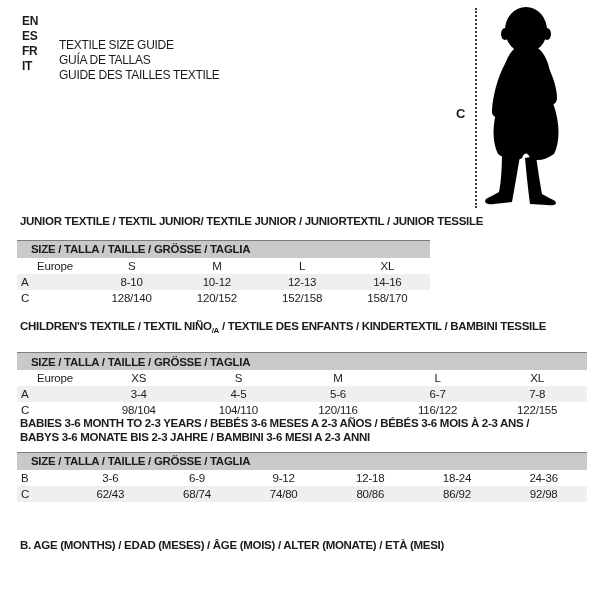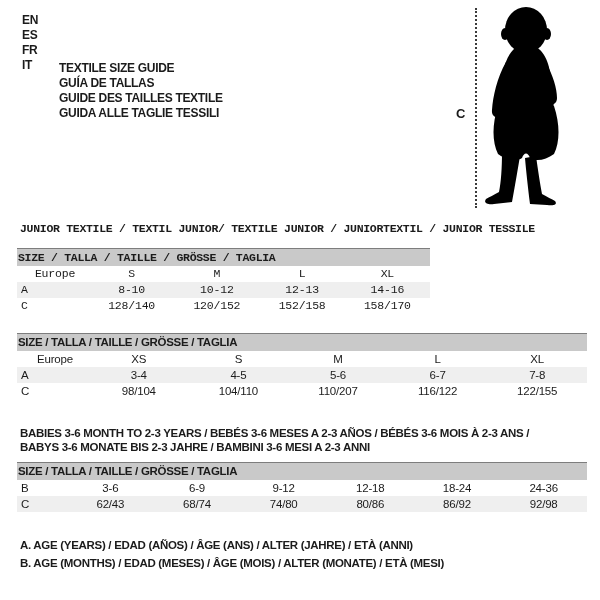--- a/index.html
+++ b/index.html
@@ -2,49 +2,49 @@
 <html><head>
 <meta charset="utf-8">
 <style>
   * { margin:0; padding:0; box-sizing:border-box; }
   html,body { width:600px; height:600px; background:#fff; }
   body { font-family:"Liberation Sans", sans-serif; color:#1b1b1b; }
   .page { position:relative; width:600px; height:600px; overflow:hidden; background:#fff; }
 
   
   .lang-block { position:absolute; left:22px; top:13px; }
-  .lang-row { display:flex; height:15px; align-items:flex-start; }
+  .lang-row { display:flex; height:15px; align-items:center; }
   .lang-code { width:37px; font-weight:bold; font-size:12px; letter-spacing:-0.3px; }
-  .lang-text { font-weight:bold; font-size:12px; letter-spacing:-0.3px; white-space:nowrap;margin-top:48px; }
+  .lang-text { font-weight:normal; font-size:12px; letter-spacing:-0.3px; white-space:nowrap;margin-top:48px; }
 
   
   .measure-line { position:absolute; left:475px; top:8px; height:200px; width:0;
                   border-left:2px dotted #3a3a3a; }
   .measure-label { position:absolute; left:456px; top:106px; font-weight:bold; font-size:13px; }
   .baby-svg { position:absolute; left:482px; top:5px; }
 
   
   .section { position:absolute; left:17px; }
-  .section-junior   { top:222px; width:413px;font-family:Liberation Mono, monospace; }
+  .section-junior   { top:214px; width:413px; }
   .section-children { top:319px; width:570px; }
-  .section-babies   { top:426px; width:570px; }
+  .section-babies   { top:416px; width:570px; }
 
   .tbl-title { font-weight:bold; font-size:11.5px; line-height:14px; letter-spacing:-0.3px;
                margin-left:3px; white-space:nowrap; }
   .tbl-title .sub { font-size:8px; vertical-align:sub; }
 
   .section-junior   table { margin-top:12px; }
   .section-children table { margin-top:14px; }
   .section-babies   table { margin-top:8px;  }
 
   table { border-collapse:collapse; table-layout:fixed; width:100%; }
   th, td { font-size:11.5px; letter-spacing:-0.2px; font-weight:normal; }
 
   tr.size-bar th { background:#c9c9c9; border-top:1px solid #7d7d7d; text-align:left;
-                   font-weight:bold; letter-spacing:-0.3px; height:17px; padding-left:1px; }
+                   font-weight:bold; letter-spacing:-0.3px; height:17px; padding-left:14px; }
   tr.cols-row td, tbody td { height:16px; text-align:center; vertical-align:middle;margin-left:42px; }
   td.lbl { text-align:left; padding-left:4px; }
   tr.shade { background:#efefef; }
 
   .section-junior   col.c-label { width:72px; }
   .section-children col.c-label { width:72px; }
   .section-babies   col.c-label { width:50px; }
 
   
   .footnotes { position:absolute; left:20px; top:536px; }
@@ -64,21 +64,20 @@
     <div class="lang-row">
       <span class="lang-code">ES</span>
       <span class="lang-text">GUÍA DE TALLAS</span>
     </div>
     <div class="lang-row">
       <span class="lang-code">FR</span>
       <span class="lang-text">GUIDE DES TAILLES TEXTILE</span>
     </div>
     <div class="lang-row">
       <span class="lang-code">IT</span>
-      <span class="lang-text">GUIDA ALLE TAGLIE TESSILI</span>
     </div>
   </div>
 
   <span class="measure-label">C</span>
   <div class="measure-line"></div>
   <svg class="baby-svg" width="92" height="202" viewBox="0 0 92 200" xmlns="http://www.w3.org/2000/svg">
     <g fill="#000">
       <ellipse cx="44" cy="24" rx="21" ry="23"></ellipse>
       <ellipse cx="23" cy="28" rx="4" ry="6"></ellipse>
       <ellipse cx="65" cy="28" rx="4" ry="6"></ellipse>
@@ -126,20 +125,21 @@
           <td>128/140</td>
           <td>120/152</td>
           <td>152/158</td>
           <td>158/170</td>
         </tr>
       </tbody>
     </table>
   </div>
 
   <div class="section section-children">
+    <div class="tbl-title"><span>CHILDREN'S TEXTILE / TEXTIL NIÑO</span><span class="sub">/A</span><span> / TEXTILE DES ENFANTS / KINDERTEXTIL / BAMBINI TESSILE</span></div>
     <table>
       <colgroup>
           <col class="c-label">
           <col>
           <col>
           <col>
           <col>
           <col>
         </colgroup>
       <thead>
@@ -161,21 +161,21 @@
           <td>3-4</td>
           <td>4-5</td>
           <td>5-6</td>
           <td>6-7</td>
           <td>7-8</td>
         </tr>
         <tr>
           <td class="lbl">C</td>
           <td>98/104</td>
           <td>104/110</td>
-          <td>110/207</td>
+          <td>120/116</td>
           <td>116/122</td>
           <td>122/155</td>
         </tr>
       </tbody>
     </table>
   </div>
 
   <div class="section section-babies">
     <div class="tbl-title">BABIES 3-6 MONTH TO 2-3 YEARS / BEBÉS 3-6 MESES A 2-3 AÑOS / BÉBÉS 3-6 MOIS À 2-3 ANS /</div>
     <div class="tbl-title">BABYS 3-6 MONATE BIS 2-3 JAHRE / BAMBINI 3-6 MESI A 2-3 ANNI</div>
@@ -211,17 +211,16 @@
           <td>74/80</td>
           <td>80/86</td>
           <td>86/92</td>
           <td>92/98</td>
         </tr>
       </tbody>
     </table>
   </div>
 
   <div class="footnotes">
-    <div class="footnote">A. AGE (YEARS) / EDAD (AÑOS) / ÂGE (ANS) / ALTER (JAHRE) / ETÀ (ANNI)</div>
     <div class="footnote">B. AGE (MONTHS) / EDAD (MESES) / ÂGE (MOIS) / ALTER (MONATE) / ETÀ (MESI)</div>
   </div>
 
 </div>
 
 </body></html>

